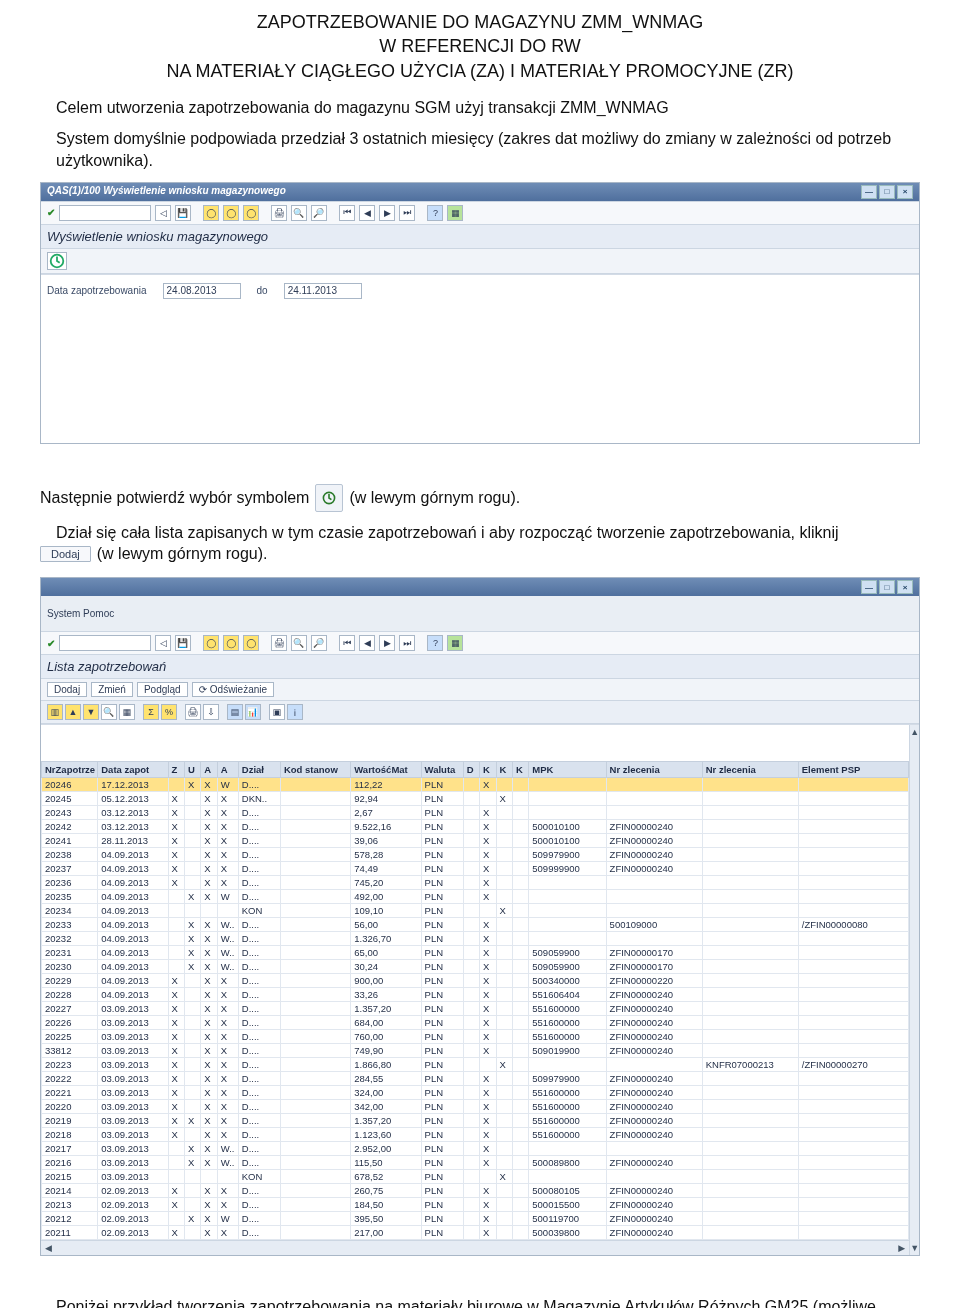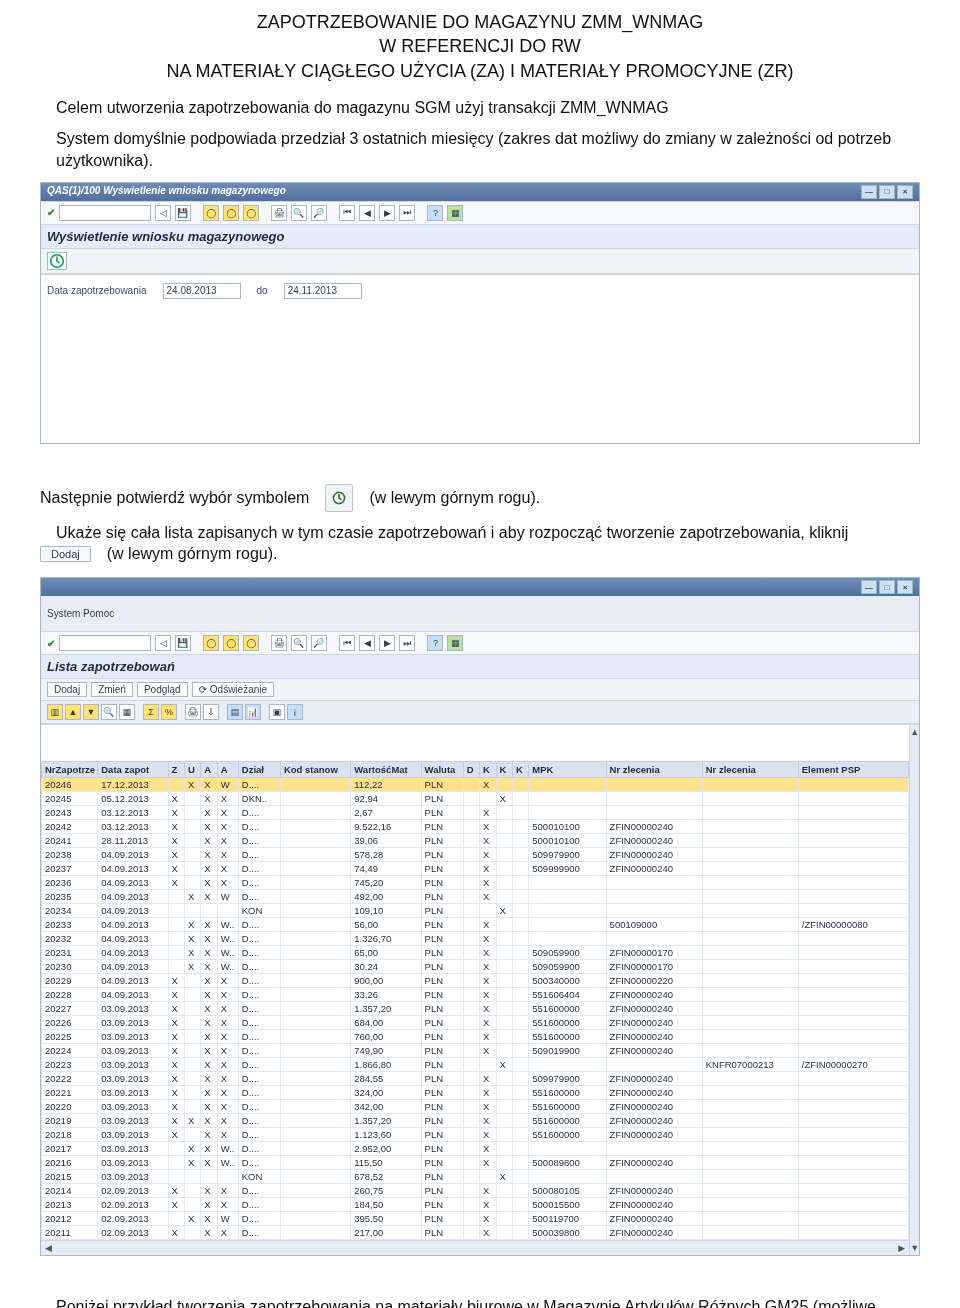--- a/index.html
+++ b/index.html
@@ -12,28 +12,28 @@
   .win-btn{width:14px;height:12px;background:#cfe0f2;border:1px solid #9bb;display:inline-flex;align-items:center;justify-content:center;font-size:8px;color:#246;font-style:normal;}
   .sap-menubar{background:#e9eef4;padding:12px 6px;font-size:10px;color:#2f3d57;}
   .sap-cmdrow{display:flex;align-items:center;gap:4px;padding:3px 6px;background:#f6f8fb;border-top:1px solid #ccd6e2;border-bottom:1px solid #ccd6e2;}
   .tick{color:#2a8a2a;font-weight:bold;}
   .cmd-input{width:90px;height:14px;background:#fff;border:1px solid #a9b7c7;}
   .ico{width:14px;height:14px;border:1px solid #a9b7c7;background:#fff;display:inline-flex;align-items:center;justify-content:center;font-size:9px;color:#2f3d57;}
   .ico.y{background:#ffe36e;}
   .ico.g{background:#b7e39b;}
   .ico.b{background:#c7defa;}
   .sep{width:4px;}
-  .sap-apptitle{background:#e6ecf5;border-bottom:1px solid #ccd6e2;padding:4px 6px;font-style:italic;font-weight:700;font-size:13px;color:#1f2b44;}
+  .sap-apptitle{background:#e6ecf5;border-bottom:1px solid #ccd6e2;padding:4px 6px;font-style:italic;font-weight:400;font-size:13px;color:#1f2b44;}
   .sap-subbar{background:#f1f4f9;border-bottom:1px solid #ccd6e2;padding:3px 6px;display:flex;align-items:center;gap:6px;}
   .clock-btn{width:18px;height:16px;border:1px solid #a9b7c7;background:#fff;display:inline-flex;align-items:center;justify-content:center;font-size:11px;}
   .sap-body{background:#fff;min-height:100px;padding:8px 6px 60px 6px;border-top:1px solid #d3dbe6;}
   .lbl{font-size:10px;color:#3a4a66;}
   .inp{height:14px;background:#fff;border:1px solid #a9b7c7;padding:0 3px;display:inline-flex;align-items:center;font-size:10px;}
   .daterow{display:flex;align-items:center;gap:16px;}
-  .inline-para{display:flex;align-items:center;flex-wrap:wrap;gap:16px;font-size:16px;}
+  .inline-para{display:flex;align-items:center;flex-wrap:wrap;gap:6px;font-size:16px;}
   .exec-icon{display:inline-flex;width:26px;height:26px;border:1px solid #b8c4d3;background:#f0f3f8;align-items:center;justify-content:center;border-radius:2px;}
   .exec-icon svg{width:16px;height:16px;}
   .dodaj-btn{display:inline-flex;align-items:center;gap:4px;border:1px solid #a9b7c7;background:#f7f8fb;padding:1px 10px;font-size:11px;color:#2f3d57;border-radius:1px;font-family:Tahoma,Arial,sans-serif;}
   
   .sap-list .sap-body{padding:0;min-height:520px;}
   .toolbar2{display:flex;align-items:center;gap:4px;padding:3px 6px;background:#f1f4f9;border-bottom:1px solid #ccd6e2;flex-wrap:wrap;}
   .btntxt{border:1px solid #a9b7c7;background:#fff;padding:1px 6px;font-size:10px;color:#2f3d57;}
   .alv-toolbar{display:flex;gap:2px;padding:3px 6px;background:#eaeff6;border-bottom:1px solid #ccd6e2;}
   .alv-toolbar .ico{width:14px;height:14px;}
   .table-wrap{position:relative;display:flex;}
@@ -114,21 +114,21 @@
   <span>Następnie potwierdź wybór symbolem</span>
   <span class="exec-icon">
     <svg viewBox="0 0 20 20">
           <circle cx="10" cy="10" r="7" fill="none" stroke="#2a7a2a" stroke-width="2"></circle>
           <path d="M10 5 v5 l3 2" stroke="#2a7a2a" stroke-width="2" fill="none"></path>
         </svg>
   </span>
   <span>(w lewym górnym rogu).</span>
 </div>
 
-<p style="margin-bottom:2px">Ukaże się cała lista zapisanych w tym czasie zapotrzebowań i aby rozpocząć tworzenie zapotrzebowania, kliknij</p>
+<p style="margin-bottom:2px">Dział się cała lista zapisanych w tym czasie zapotrzebowań i aby rozpocząć tworzenie zapotrzebowania, kliknij</p>
 <div class="inline-para">
   <span class="dodaj-btn">
     <span>Dodaj</span>
   </span>
   <span>(w lewym górnym rogu).</span>
 </div>
 
 <div class="sap-frame sap-list" style="margin-top:14px;">
   <div class="sap-titlebar">
     <span></span>
@@ -611,21 +611,21 @@
                   <td></td>
                   <td>X</td>
                   <td></td>
                   <td></td>
                   <td>551600000</td>
                   <td>ZFIN00000240</td>
                   <td></td>
                   <td></td>
                 </tr>
                 <tr>
-                  <td>20224</td>
+                  <td>33812</td>
                   <td>03.09.2013</td>
                   <td>X</td>
                   <td></td>
                   <td>X</td>
                   <td>X</td>
                   <td>D....</td>
                   <td></td>
                   <td class="num">749,90</td>
                   <td>PLN</td>
                   <td></td>

